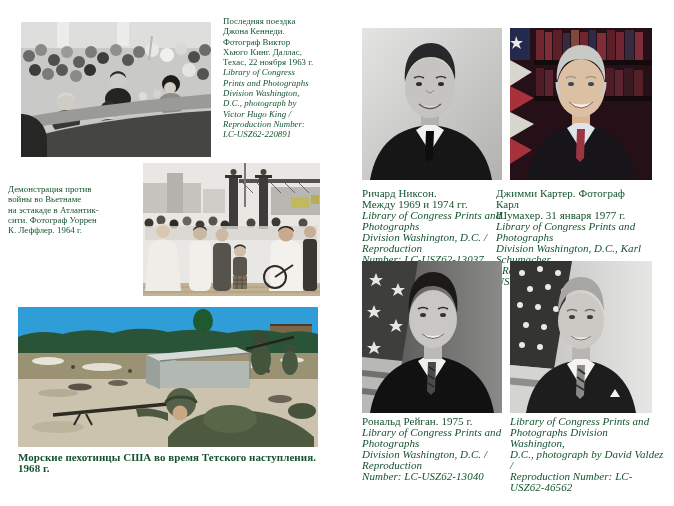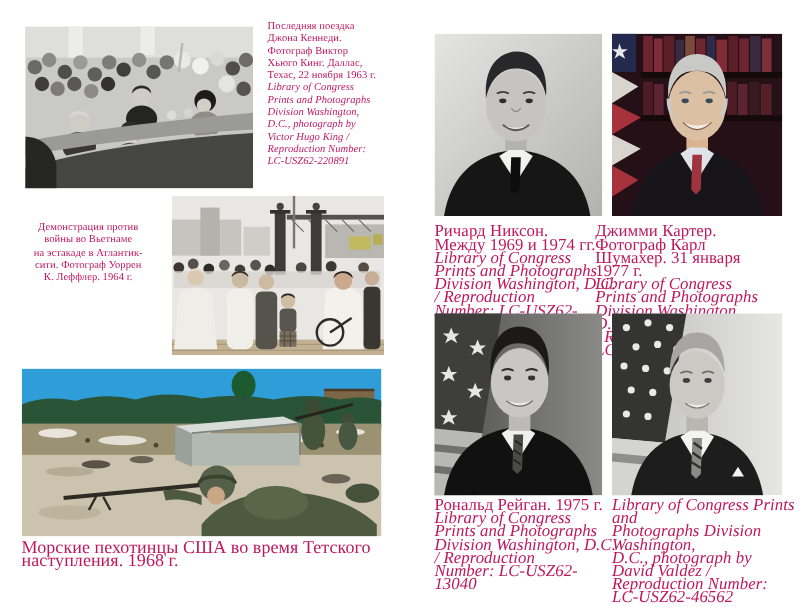--- a/index.html
+++ b/index.html
@@ -1,28 +1,28 @@
 <!DOCTYPE html>
 <html><head>
 <meta charset="utf-8">
 <style>
   * { margin:0; padding:0; box-sizing:border-box; }
   html,body { background:#ffffff; }
   .spread {
     position:relative; width:674px; height:506px; background:#ffffff;
-    font-family:"Liberation Serif", serif; color:#be185d; overflow:hidden;
+    font-family:"Liberation Serif", serif; color:#14532d; overflow:hidden;
   }
   .photo { position:absolute; overflow:hidden; display:block; }
   .photo svg { display:block; width:100%; height:100%; }
   .cap { position:absolute; font-size:8.8px; line-height:10.3px; letter-spacing:.05px; }
   .cap .ru { white-space:pre-line; }
   .cap .credit { white-space:pre-line; font-style:italic; }
-  .cap-right { text-align:center; }
-  .cap-wide { font-size:15px; line-height:11.4px; }
-  .cap-port { font-size:14px; line-height:11px; }
+  .cap-right { text-align:left; }
+  .cap-wide { font-size:11px; line-height:11.4px;font-weight:bold; }
+  .cap-port { font-size:11px; line-height:11px; }
 </style>
 </head>
 <body>
 
 <div class="spread">
 
   <figure class="photo" style="left:21px;top:22px;width:190px;height:135px">
     <svg viewBox="0 0 190 135" preserveAspectRatio="none">
       <rect width="190" height="135" fill="#c9c9c7"></rect>
       <rect width="190" height="26" fill="#dededc"></rect>

